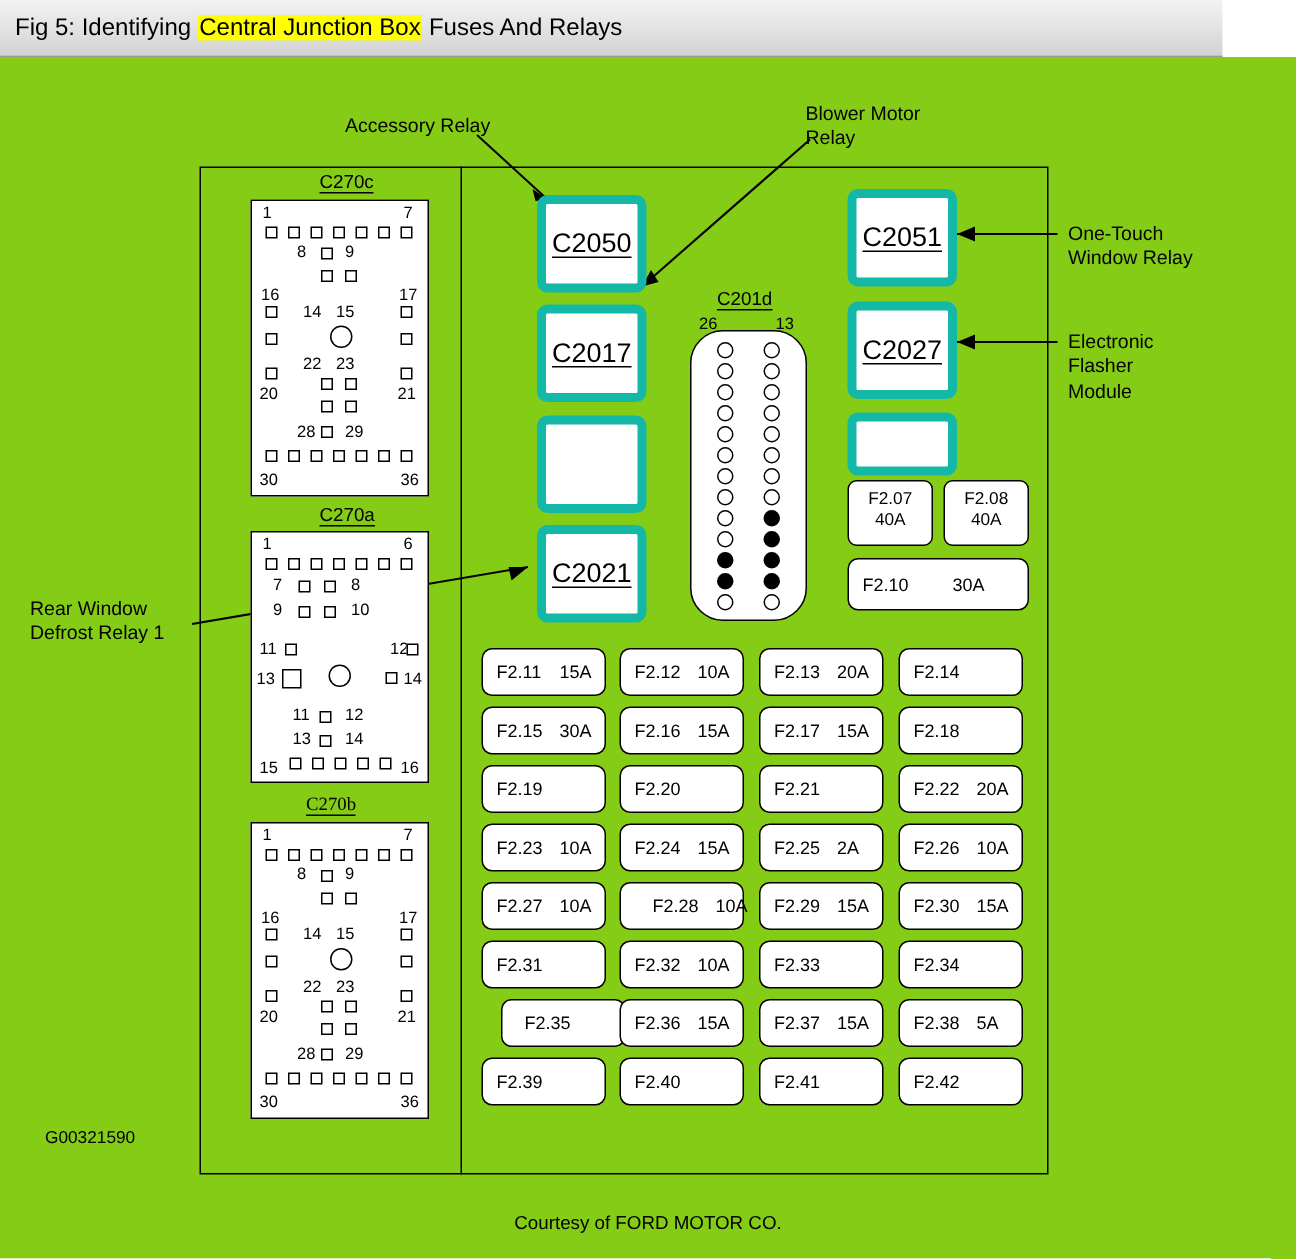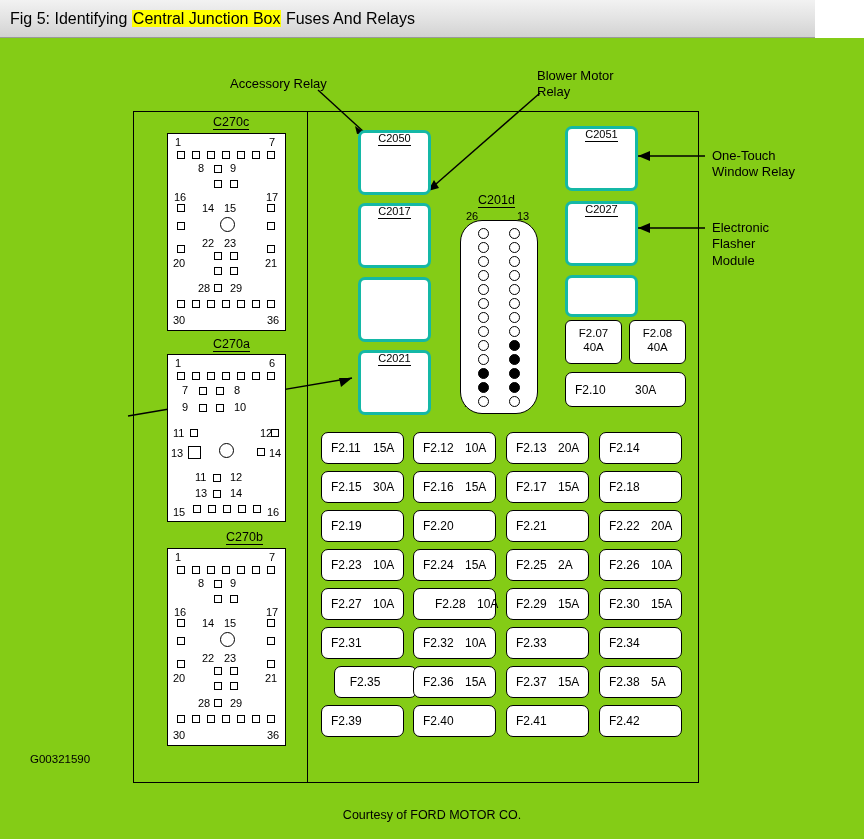--- a/index.html
+++ b/index.html
@@ -94,28 +94,28 @@
     width: 15px; height: 15px;
     border: 1px solid #000;
     border-radius: 50%;
     box-sizing: border-box;
     background: #fff;
   }
 
   
   .relay-box {
     position: absolute;
-    border: 3px solid #14b8a6;
+    border: 6px solid #14b8a6;
     border-radius: 7px;
     box-sizing: border-box;
     background: #fff;
     display: flex;
-    align-items: flex-start;
+    align-items: center;
     justify-content: center;
-    font-size: 11px;
+    font-size: 18px;
   }
   .relay-box .u {
     border-bottom: 1px solid #000;
     line-height: 1.05;
   }
   .fuse-box {
     position: absolute;
     border: 1px solid #000;
     border-radius: 7px;
     box-sizing: border-box;
@@ -219,20 +219,22 @@
     <div id="left-col-divider" class="abs"></div>
 
     <div class="callout" style="left:230px; top:38px;">Accessory Relay</div>
     <div class="callout" style="left:537px; top:30px;">Blower Motor
 Relay</div>
     <div class="callout" style="left:712px; top:110px;">One-Touch
 Window Relay</div>
     <div class="callout" style="left:712px; top:182px;">Electronic
 Flasher
 Module</div>
+    <div class="callout" style="left:20px; top:360px;">Rear Window
+Defrost Relay 1</div>
 
     <div class="abs" style="left:213px; top:74px;">
       <span class="conn-label">C270c</span>
     </div>
     <div class="conn-block abs" style="left:167px; top:95px; width:119px; height:198px;">
       <span class="pin-num" style="left:7px; top:2px;">1</span>
       <span class="pin-num" style="left:101px; top:2px;">7</span>
       <span class="pin-num" style="left:5px; top:180px;">30</span>
       <span class="pin-num" style="left:99px; top:180px;">36</span>
 
@@ -335,21 +337,21 @@
       <span class="pin-sq" style="left:45px; top:135px;"></span>
       <span class="pin-num" style="left:62px; top:132px;">14</span>
 
       <span class="pin-sq" style="left:25px; top:150px;"></span>
       <span class="pin-sq" style="left:40px; top:150px;"></span>
       <span class="pin-sq" style="left:55px; top:150px;"></span>
       <span class="pin-sq" style="left:70px; top:150px;"></span>
       <span class="pin-sq" style="left:85px; top:150px;"></span>
     </div>
 
-    <div class="abs" style="left:226px; top:489px;">
+    <div class="abs" style="left:204px; top:489px;font-family:Liberation Serif, serif;">
       <span class="conn-label">C270b</span>
     </div>
     <div class="conn-block abs" style="left:167px; top:510px; width:119px; height:198px;">
       <span class="pin-num" style="left:7px; top:2px;">1</span>
       <span class="pin-num" style="left:101px; top:2px;">7</span>
       <span class="pin-num" style="left:5px; top:180px;">30</span>
       <span class="pin-num" style="left:99px; top:180px;">36</span>
 
       <span class="pin-sq" style="left:9px; top:17px;"></span>
       <span class="pin-sq" style="left:24px; top:17px;"></span>

